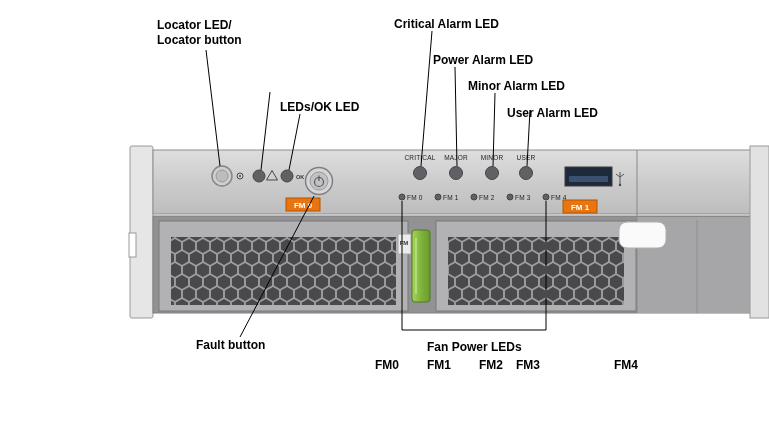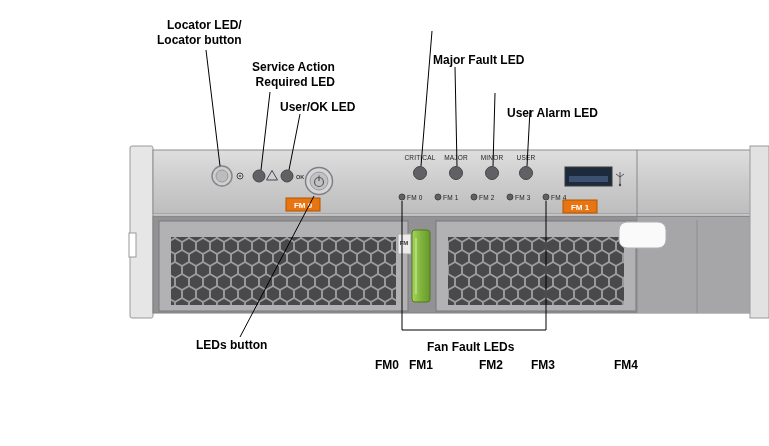--- a/index.html
+++ b/index.html
@@ -1,20 +1,20 @@
 <!DOCTYPE html>
 <html><head>
 <meta charset="utf-8">
 <style>
   html,body{margin:0;padding:0;background:#ffffff;}
   .stage{position:relative;width:769px;height:446px;background:#ffffff;overflow:hidden;
          font-family:"Liberation Sans",sans-serif;}
   .stage svg{position:absolute;left:0;top:0;}
   .label{position:absolute;font-weight:bold;font-size:12px;line-height:15px;color:#000;
-         white-space:pre-line;text-align:right;}
+         white-space:pre-line;}
   svg text{font-family:"Liberation Sans",sans-serif;}
   .panel-label{font-size:6.5px;fill:#1c1c1e;letter-spacing:.2px;}
   .badge-text{font-size:8px;font-weight:bold;fill:#ffffff;}
   .tiny-label{font-size:5.5px;font-weight:bold;fill:#38383c;}
   .fm-tag-text{font-size:6px;font-weight:bold;fill:#38383c;}
 </style>
 </head>
 <body>
 
 <div class="stage">
@@ -143,25 +143,25 @@
       <line x1="455" y1="67" x2="457" y2="166"></line>
       <line x1="495" y1="93" x2="493" y2="166"></line>
       <line x1="530" y1="110" x2="527" y2="166"></line>
       <line x1="240" y1="337" x2="314" y2="196"></line>
       <polyline points="402,201 402,330 546,330 546,201"></polyline>
     </g>
   </svg>
 
   <div class="label" style="left:157px;top:18px">Locator LED/
 Locator button</div>
-  <div class="label" style="left:252px;top:60px">Service Action
-Required LED</div>
-  <div class="label" style="left:433px;top:53px">Major Fault LED</div>
-  <div class="label" style="left:280px;top:100px">User/OK LED</div>
+  <div class="label" style="left:394px;top:17px">Critical Alarm LED</div>
+  <div class="label" style="left:433px;top:53px">Power Alarm LED</div>
+  <div class="label" style="left:468px;top:79px">Minor Alarm LED</div>
+  <div class="label" style="left:280px;top:100px">LEDs/OK LED</div>
   <div class="label" style="left:507px;top:106px">User Alarm LED</div>
-  <div class="label" style="left:196px;top:338px">LEDs button</div>
-  <div class="label" style="left:427px;top:340px">Fan Fault LEDs</div>
+  <div class="label" style="left:196px;top:338px">Fault button</div>
+  <div class="label" style="left:427px;top:340px">Fan Power LEDs</div>
   <div class="label" style="left:375px;top:358px">FM0</div>
-  <div class="label" style="left:409px;top:358px">FM1</div>
+  <div class="label" style="left:427px;top:358px">FM1</div>
   <div class="label" style="left:479px;top:358px">FM2</div>
-  <div class="label" style="left:531px;top:358px">FM3</div>
+  <div class="label" style="left:516px;top:358px">FM3</div>
   <div class="label" style="left:614px;top:358px">FM4</div>
 </div>
 
 </body></html>

